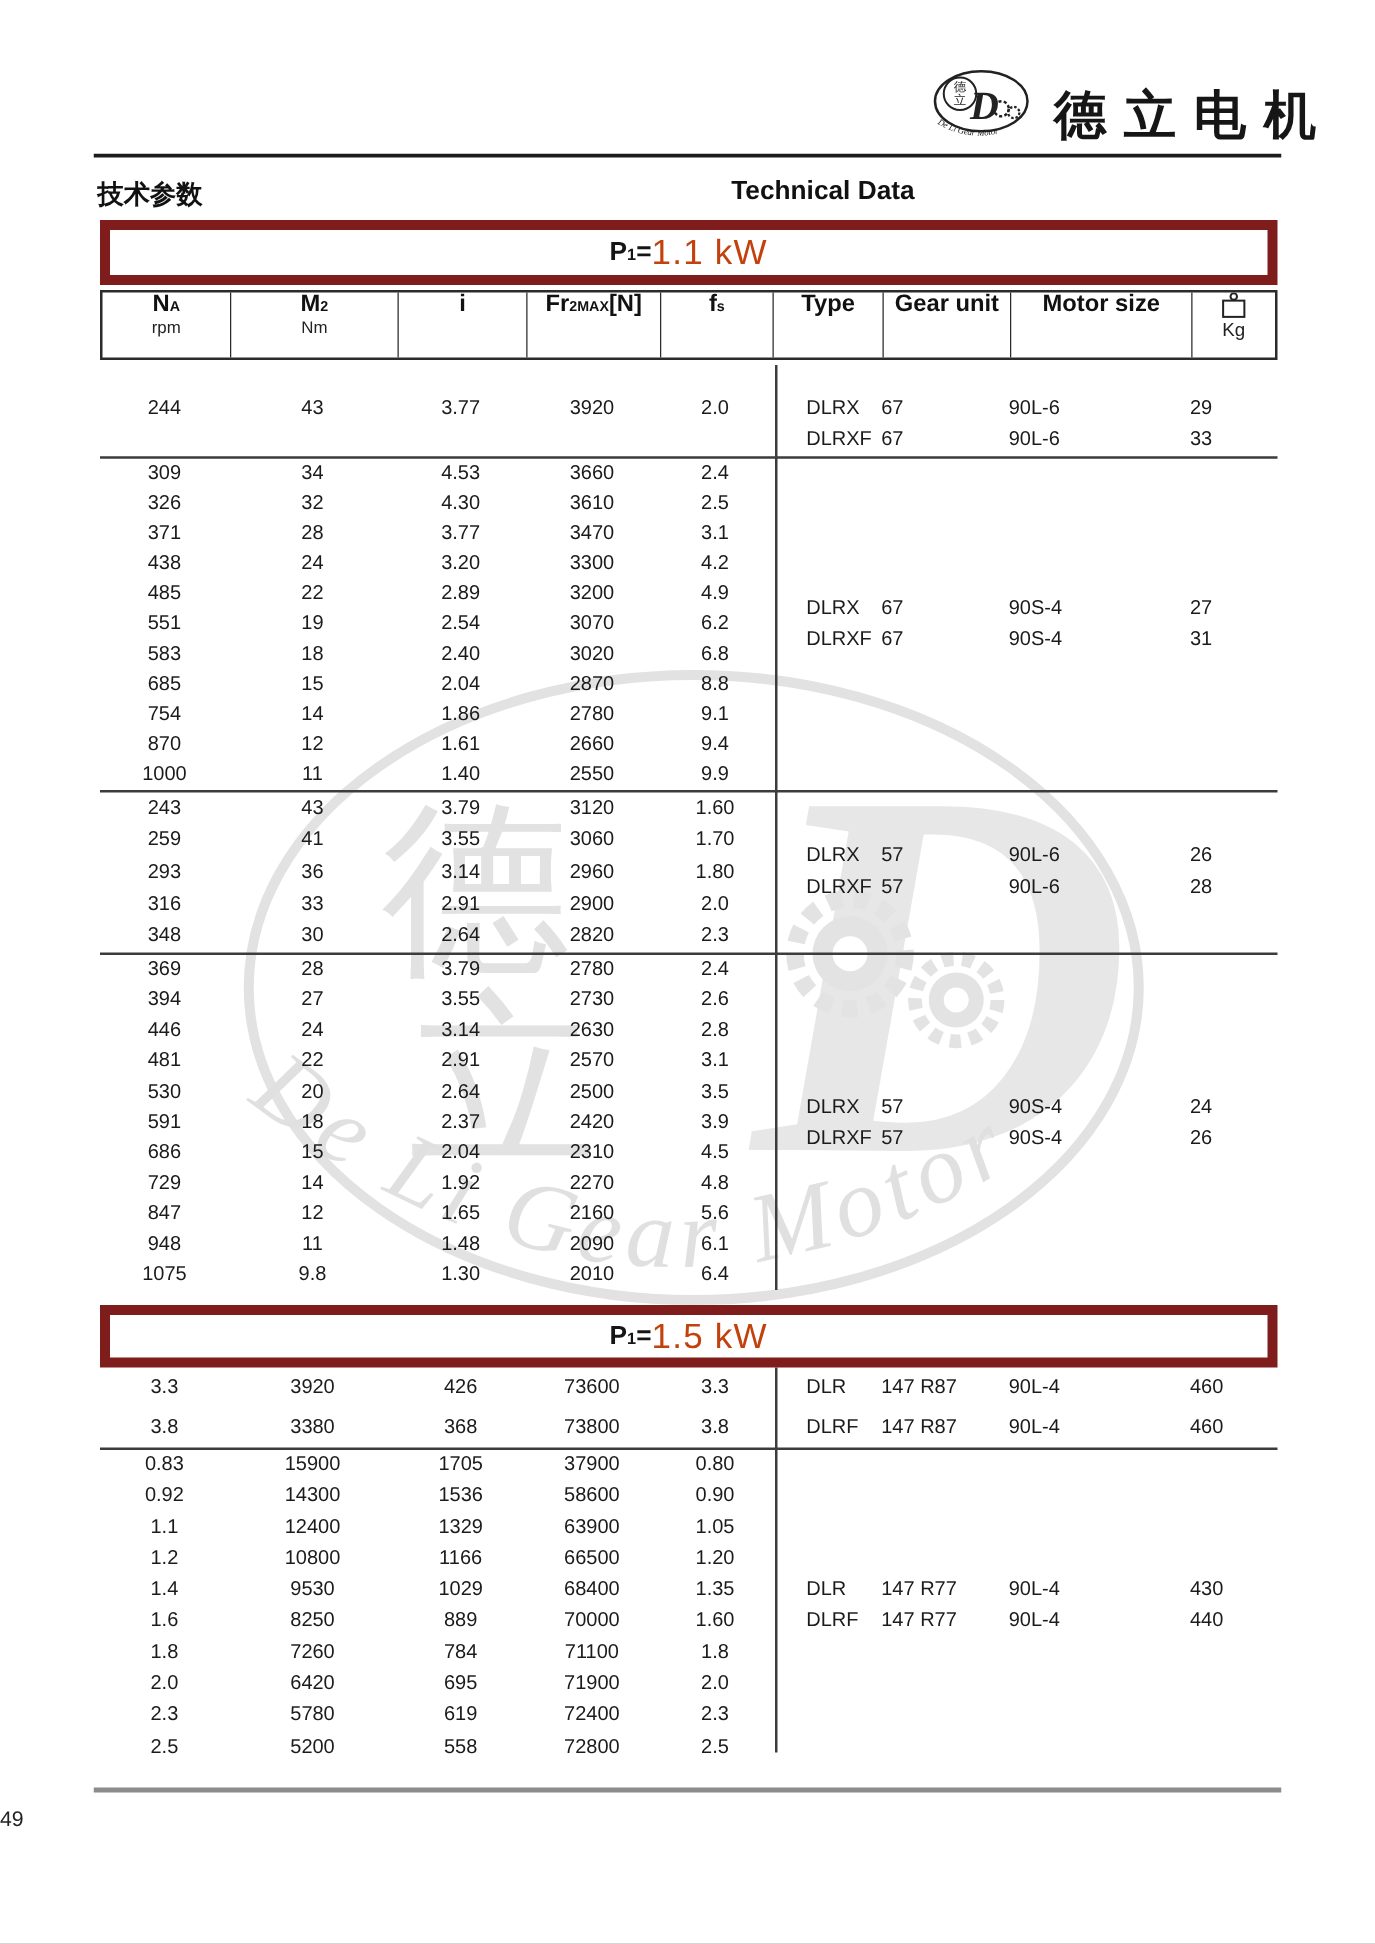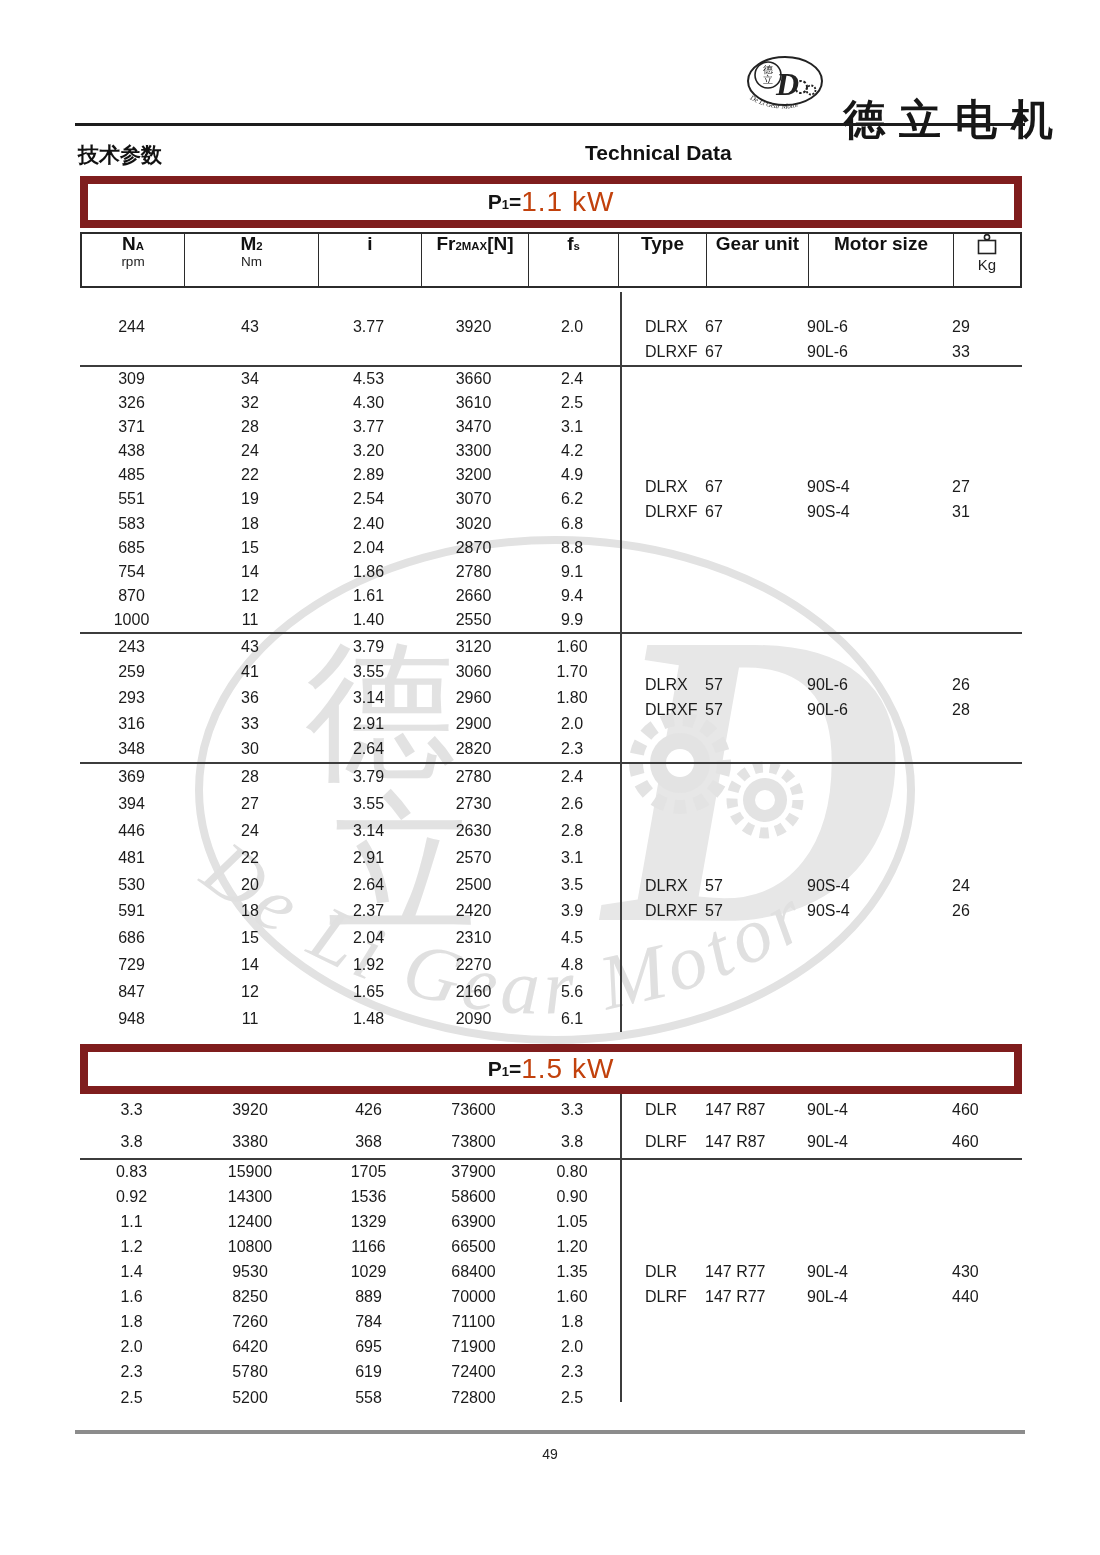--- a/index.html
+++ b/index.html
@@ -3,21 +3,21 @@
 <meta charset="utf-8">
 <style>
   html,body{margin:0;padding:0;background:#9a9a9a;}
   .page{position:relative;width:1100px;height:1555px;background:#ffffff;margin:0 auto;
         font-family:"Liberation Sans",sans-serif;color:#1b1b1b;overflow:hidden;}
   .page *{box-sizing:border-box;}
   svg text{font-family:"Liberation Serif","DejaVu Serif",serif;}
 
   
   .brand-cn{position:absolute;left:843px;top:64px;font-size:42px;font-weight:bold;
-            font-family:"Liberation Serif","DejaVu Serif",serif;letter-spacing:14px;color:#161616;white-space:nowrap;margin-top:28px;}
+            font-family:"Liberation Serif","DejaVu Serif",serif;letter-spacing:14px;color:#161616;white-space:nowrap;}
   .logo-svg{position:absolute;left:738px;top:50px;}
   .top-rule{position:absolute;left:75px;top:123px;width:950px;height:3px;background:#1c1c1c;}
   .title-cn{position:absolute;left:78px;top:141px;font-size:21px;font-weight:bold;color:#111;}
   .title-en{position:absolute;left:585px;top:141px;font-size:21px;font-weight:bold;color:#111;}
 
   
   .pbox{position:absolute;left:80px;width:942px;border:8px solid #7f1d1d;background:transparent;
         display:flex;align-items:center;justify-content:center;z-index:2;}
   #pbox-0{top:176px;height:52px;}
   #pbox-1{top:1044px;height:50px;}
@@ -52,21 +52,21 @@
   .tcell{text-align:left;font-size:16px;color:#1b1b1b;}
   .t0{text-align:left;padding-left:25px;}
   .align-rows .types{top:0;bottom:0;transform:none;display:flex;flex-direction:column;}
   .align-rows .trow{flex:1;height:auto;}
   .align-bottom .rows{top:auto;bottom:1px;height:50px;}
   .align-bottom .drow{flex:none;height:25px;}
   .align-bottom .types{top:auto;bottom:1px;transform:none;}
 
   
   .footer-rule{position:absolute;left:75px;top:1430px;width:950px;height:4px;background:#8c8c8c;}
-  .page-num{position:absolute;left:0;top:1446px;width:1100px;text-align:center;font-size:14px;color:#222;}
+  .page-num{position:absolute;left:0;top:1446px;width:1100px;font-size:17px;color:#222;}
 
   
   .watermark{position:absolute;left:150px;top:528px;z-index:0;pointer-events:none;}
 </style>
 </head>
 <body>
 
 <div class="page">
 
   <svg class="watermark" width="830" height="585" viewBox="0 0 830 585">
@@ -399,20 +399,27 @@
             <div class="dcell">2160</div>
             <div class="dcell">5.6</div>
           </div>
           <div class="drow">
             <div class="dcell">948</div>
             <div class="dcell">11</div>
             <div class="dcell">1.48</div>
             <div class="dcell">2090</div>
             <div class="dcell">6.1</div>
           </div>
+          <div class="drow">
+            <div class="dcell">1075</div>
+            <div class="dcell">9.8</div>
+            <div class="dcell">1.30</div>
+            <div class="dcell">2010</div>
+            <div class="dcell">6.4</div>
+          </div>
         </div>
         <div class="types">
           <div class="trow">
             <div class="tcell t0">DLRX</div>
             <div class="tcell t1">57</div>
             <div class="tcell t2">90S-4</div>
             <div class="tcell t3">24</div>
           </div>
           <div class="trow">
             <div class="tcell t0">DLRXF</div>

